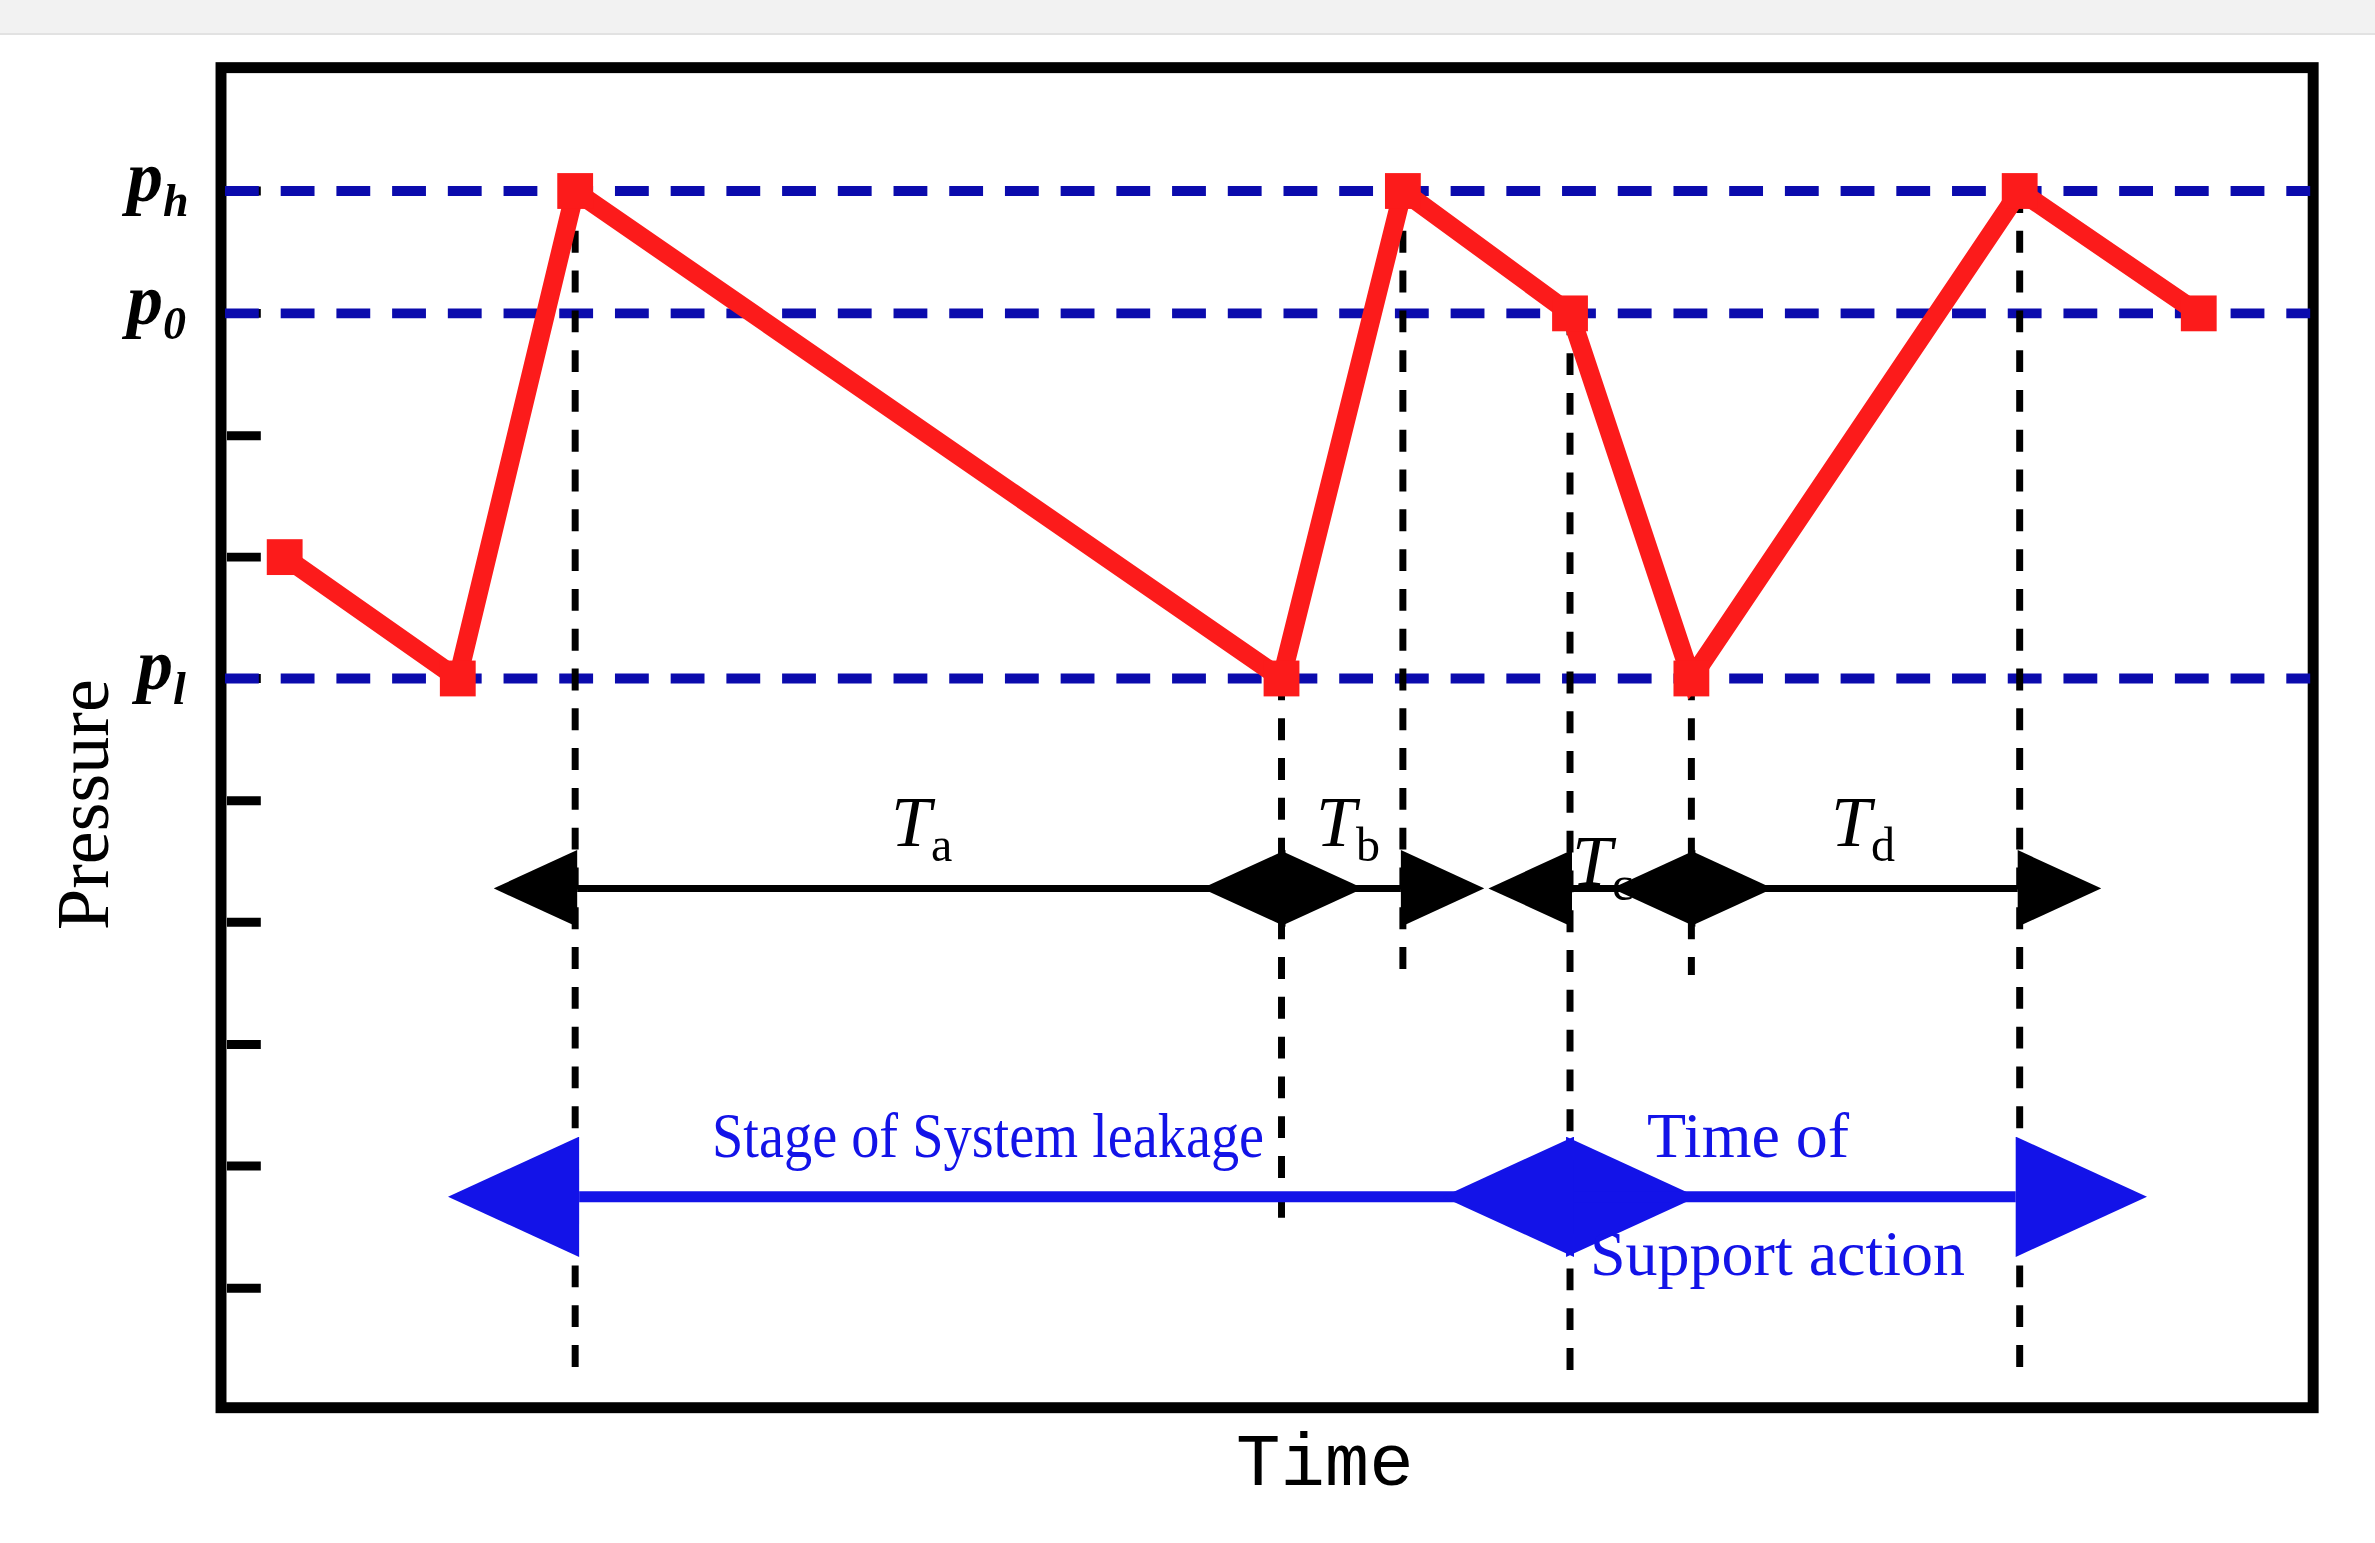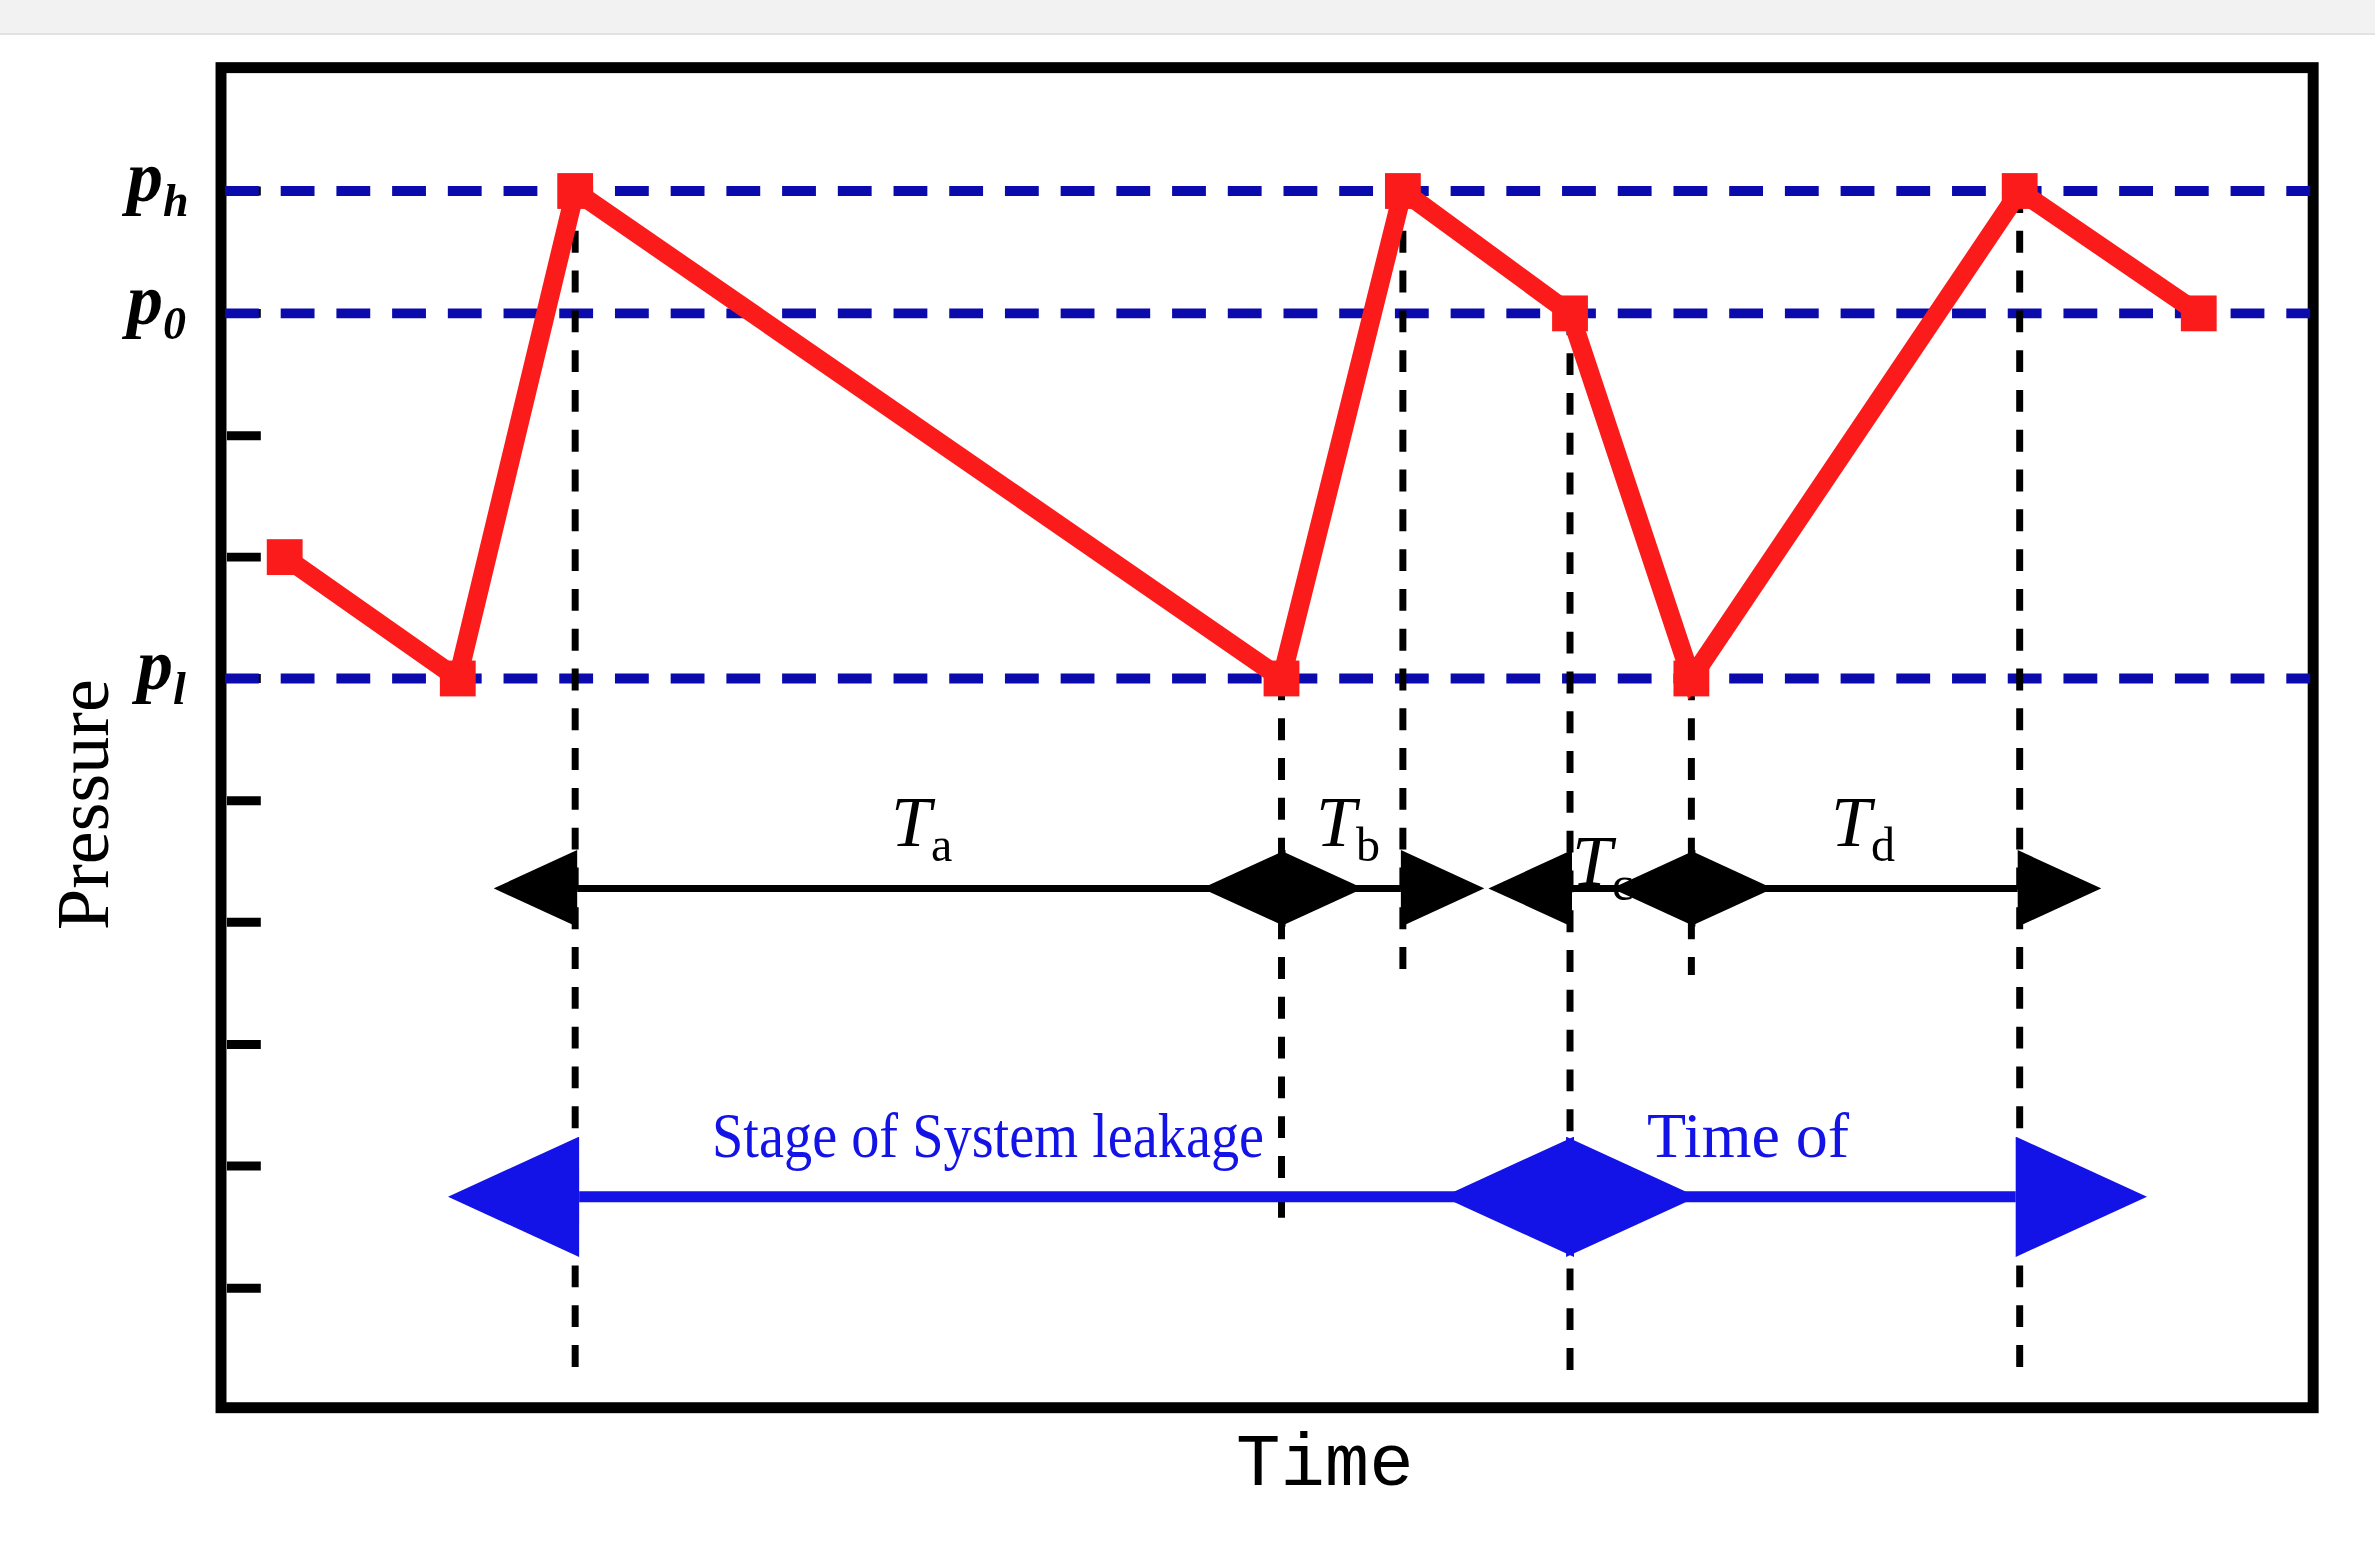--- a/index.html
+++ b/index.html
@@ -123,15 +123,16 @@
   </div>
   <div class="lbl tlab" style="left:1572px; top:792px;margin-top:33px;">
     <span>T</span><sub>c</sub>
   </div>
   <div class="lbl tlab" style="left:1831px; top:786px;">
     <span>T</span><sub>d</sub>
   </div>
 
   <div class="lbl bluelab cond" style="left:712px; top:1104px;">Stage of System leakage</div>
   <div class="lbl bluelab" style="left:1647px; top:1104px;">Time of</div>
+  <div class="lbl bluelab" style="left:1590px; top:1222px;">Support action</div>
 
 </div>
 
 
 </body></html>

